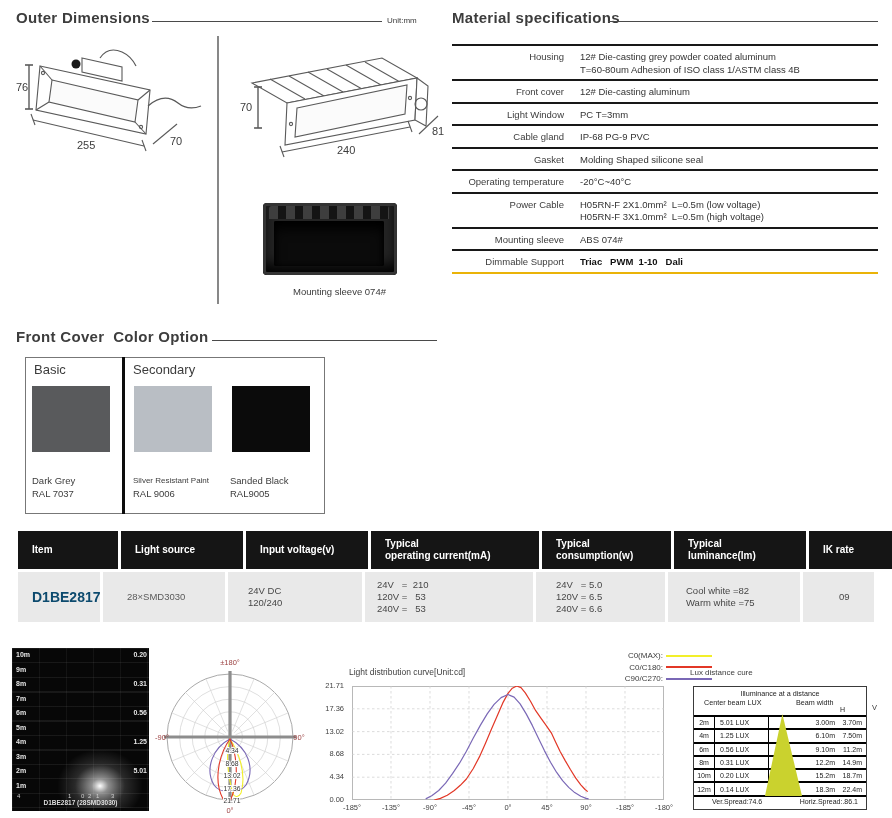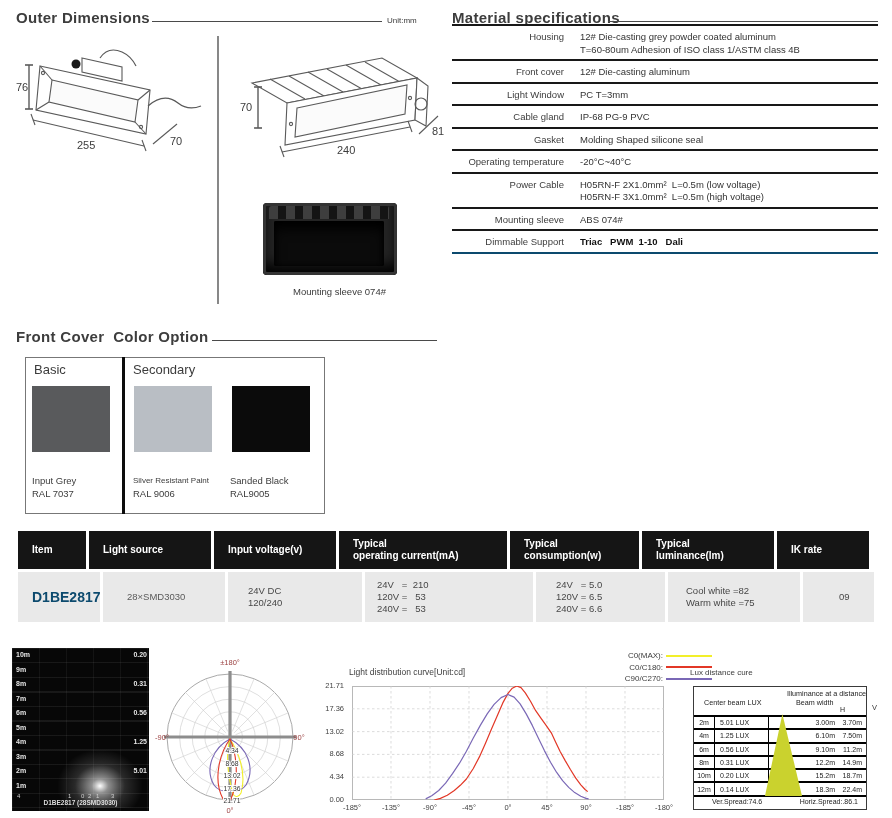--- a/index.html
+++ b/index.html
@@ -4,21 +4,21 @@
 <style>
   *{margin:0;padding:0;box-sizing:border-box}
   body{background:#fff}
   .sheet{position:relative;width:892px;height:818px;background:#fff;overflow:hidden;
          font-family:"Liberation Sans",sans-serif;color:#3a3a3a}
   .abs{position:absolute}
   .sec-title{font-size:15px;color:#3d3d3d;letter-spacing:.3px;white-space:pre}
   .rule{height:1px;background:#4a4a4a}
   .small{font-size:8px}
   
-  .ms-table{position:absolute;left:452px;top:24px;width:426px;border-bottom:2px solid #0c4a6e}
+  .ms-table{position:absolute;left:452px;top:44px;width:426px;border-bottom:2px solid #eab308}
   .ms-row{display:flex;border-top:2px solid #181818;padding:3px 0;min-height:19px}
   .ms-label{width:128px;text-align:right;padding-right:16px;font-size:9.5px;padding-top:2px;color:#3c3c3c}
   .ms-value{font-size:9.5px;line-height:12.5px;padding-top:2px;white-space:pre;color:#333}
   .ms-value.bold{font-weight:bold;color:#111}
   
   .co-box{position:absolute;left:25px;top:357px;width:300px;height:157px;border:1px solid #777}
   .co-div{position:absolute;left:122px;top:357px;width:3px;height:157px;background:#0c0c0c}
   .swatch{position:absolute;width:78px;height:66px}
   .co-name{position:absolute;font-size:9.5px;color:#3c3c3c;line-height:13px}
   
@@ -38,21 +38,21 @@
   .cone .cap{left:0;right:0;top:151px;text-align:center;font-size:6.5px;font-weight:bold;position:absolute;color:#ddd}
   .cone .ax{font-size:6px;font-weight:normal;color:#cfcfcf;top:144px}
   
   .ytick{position:absolute;width:38px;text-align:right;font-size:7.5px;color:#3f3f3f}
   .xtick{position:absolute;width:34px;text-align:center;font-size:7.5px;color:#3f3f3f}
   .leg-row{display:flex;align-items:center;justify-content:flex-end;width:120px;height:11.5px}
   .leg-row .lab{font-size:8px;color:#3c3c3c}
   .leg-row .line{width:46px;height:0;border-top:2px solid #000;margin-left:3px}
   
   .lux-box{position:absolute;left:693px;top:686px;width:174px;height:124px;border:1.5px solid #3a3a3a;font-size:7px;color:#222}
-  .lux-head{position:absolute;left:0;right:0;top:2px;text-align:right;font-size:7.2px}
+  .lux-head{position:absolute;left:0;right:0;top:2px;text-align:center;font-size:7.2px}
   .lux-rows{position:absolute;left:0;right:0;top:28px;border-bottom:2px solid #000}
   .lux-row{display:flex;height:13.3px;border-top:2px solid #000;align-items:stretch;font-size:7px}
   .lux-row .d{width:21px;border-right:1.5px solid #000;display:flex;align-items:center;justify-content:center}
   .lux-row .lx{width:54px;border-right:1.5px solid #000;display:flex;align-items:center;padding-left:5px}
   .lux-row .sp{width:31px}
   .lux-row .h{width:35px;display:flex;align-items:center;justify-content:flex-end}
   .lux-row .v{width:30px;display:flex;align-items:center;justify-content:flex-end;padding-right:3px}
   .beam-tri{position:absolute;left:71px;top:27px;width:37px;height:82px;background:#cad22e;
             clip-path:polygon(47% 0,0 100%,100% 100%);z-index:2}
   
@@ -186,34 +186,34 @@
   <div class="abs rule" style="left:212px;top:340px;width:225px"></div>
 
   <div class="co-box"></div>
   <div class="co-div"></div>
   <div class="abs" style="left:34px;top:362px;font-size:13px;color:#3c3c3c">Basic</div>
   <div class="abs" style="left:133px;top:362px;font-size:13px;color:#3c3c3c">Secondary</div>
   <div class="swatch" style="left:32px;top:386px;background:#595a5c"></div>
   <div class="swatch" style="left:134px;top:386px;background:#b9bec4"></div>
   <div class="swatch" style="left:232px;top:386px;background:#0b0b0b"></div>
   <div class="co-name" style="left:32px;top:474px">
-    <div>Input Grey</div>
+    <div>Dark Grey</div>
       <div>RAL 7037</div>
   </div>
   <div class="co-name" style="left:133px;top:474px">
     <div style="font-size:8px">Silver Resistant Paint</div>
       <div>RAL 9006</div>
   </div>
   <div class="co-name" style="left:230px;top:474px">
     <div>Sanded Black</div>
       <div>RAL9005</div>
   </div>
 
   <div class="t-row t-head" style="top:531px">
-    <div class="c" style="width:68px">
+    <div class="c" style="width:100px">
         <span>Item</span>
       </div>
     <div class="c" style="width:122px">
         <span>Light source</span>
       </div>
     <div class="c" style="width:122px">
         <span>Input voltage(v)</span>
       </div>
     <div class="c" style="width:168px">
         <span>Typical</span>

